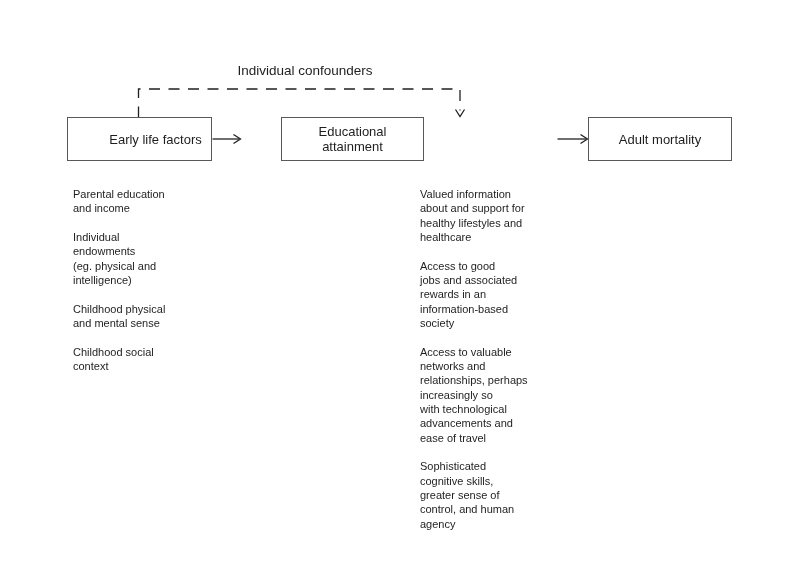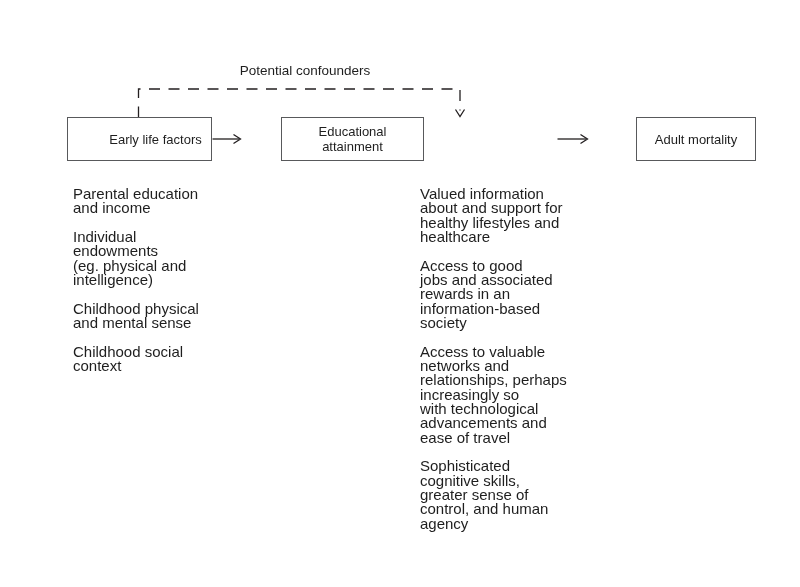--- a/index.html
+++ b/index.html
@@ -54,34 +54,34 @@
     justify-content:center;
     text-align:center;
     font-size:13px;
     line-height:15px;
     white-space:pre-line;
     box-sizing:border-box;
   }
   .box-1{left:67px;width:145px;padding-left:32px;}
   .box-2{left:241px;width:143px;margin-left:40px;}
   .box-3{left:413px;width:144px;}
-  .box-4{left:588px;width:120px;margin-left:48px;}
+  .box-4{left:588px;width:144px;}
   .confounders-label{
     position:absolute;
     left:205px;
     top:63px;
     width:200px;
     text-align:center;
     font-size:13.5px;
     line-height:15px;
   }
   .item-list{
     position:absolute;
     top:187px;
-    font-size:15px;
+    font-size:11px;
     line-height:14.33px;
   }
   .list-left{left:73px;width:170px;}
   .list-right{left:420px;width:175px;}
   .item-list p{
     margin:0 0 14.33px 0;
     white-space:pre-line;
   }
 </style>
 </head>
@@ -97,21 +97,21 @@
     <line class="solid" x1="212.5" y1="139" x2="239" y2="139"></line>
     <polyline class="head" points="233.5,134.5 240.5,139 233.5,143.5"></polyline>
 
     <line class="solid" x1="384.5" y1="139" x2="411" y2="139"></line>
     <polyline class="head" points="405.5,134.5 412.5,139 405.5,143.5"></polyline>
 
     <line class="solid" x1="557.5" y1="139" x2="586" y2="139"></line>
     <polyline class="head" points="580.5,134.5 587.5,139 580.5,143.5"></polyline>
   </svg>
 
-  <div class="confounders-label">Potential confounders</div>
+  <div class="confounders-label">Individual confounders</div>
 
   <div class="flow-box box-1">
     <span>Early life factors</span>
   </div>
   <div class="flow-box box-2">
     <span>Educational
 attainment</span>
   </div>
   <div class="flow-box box-4">
     <span>Adult mortality</span>

